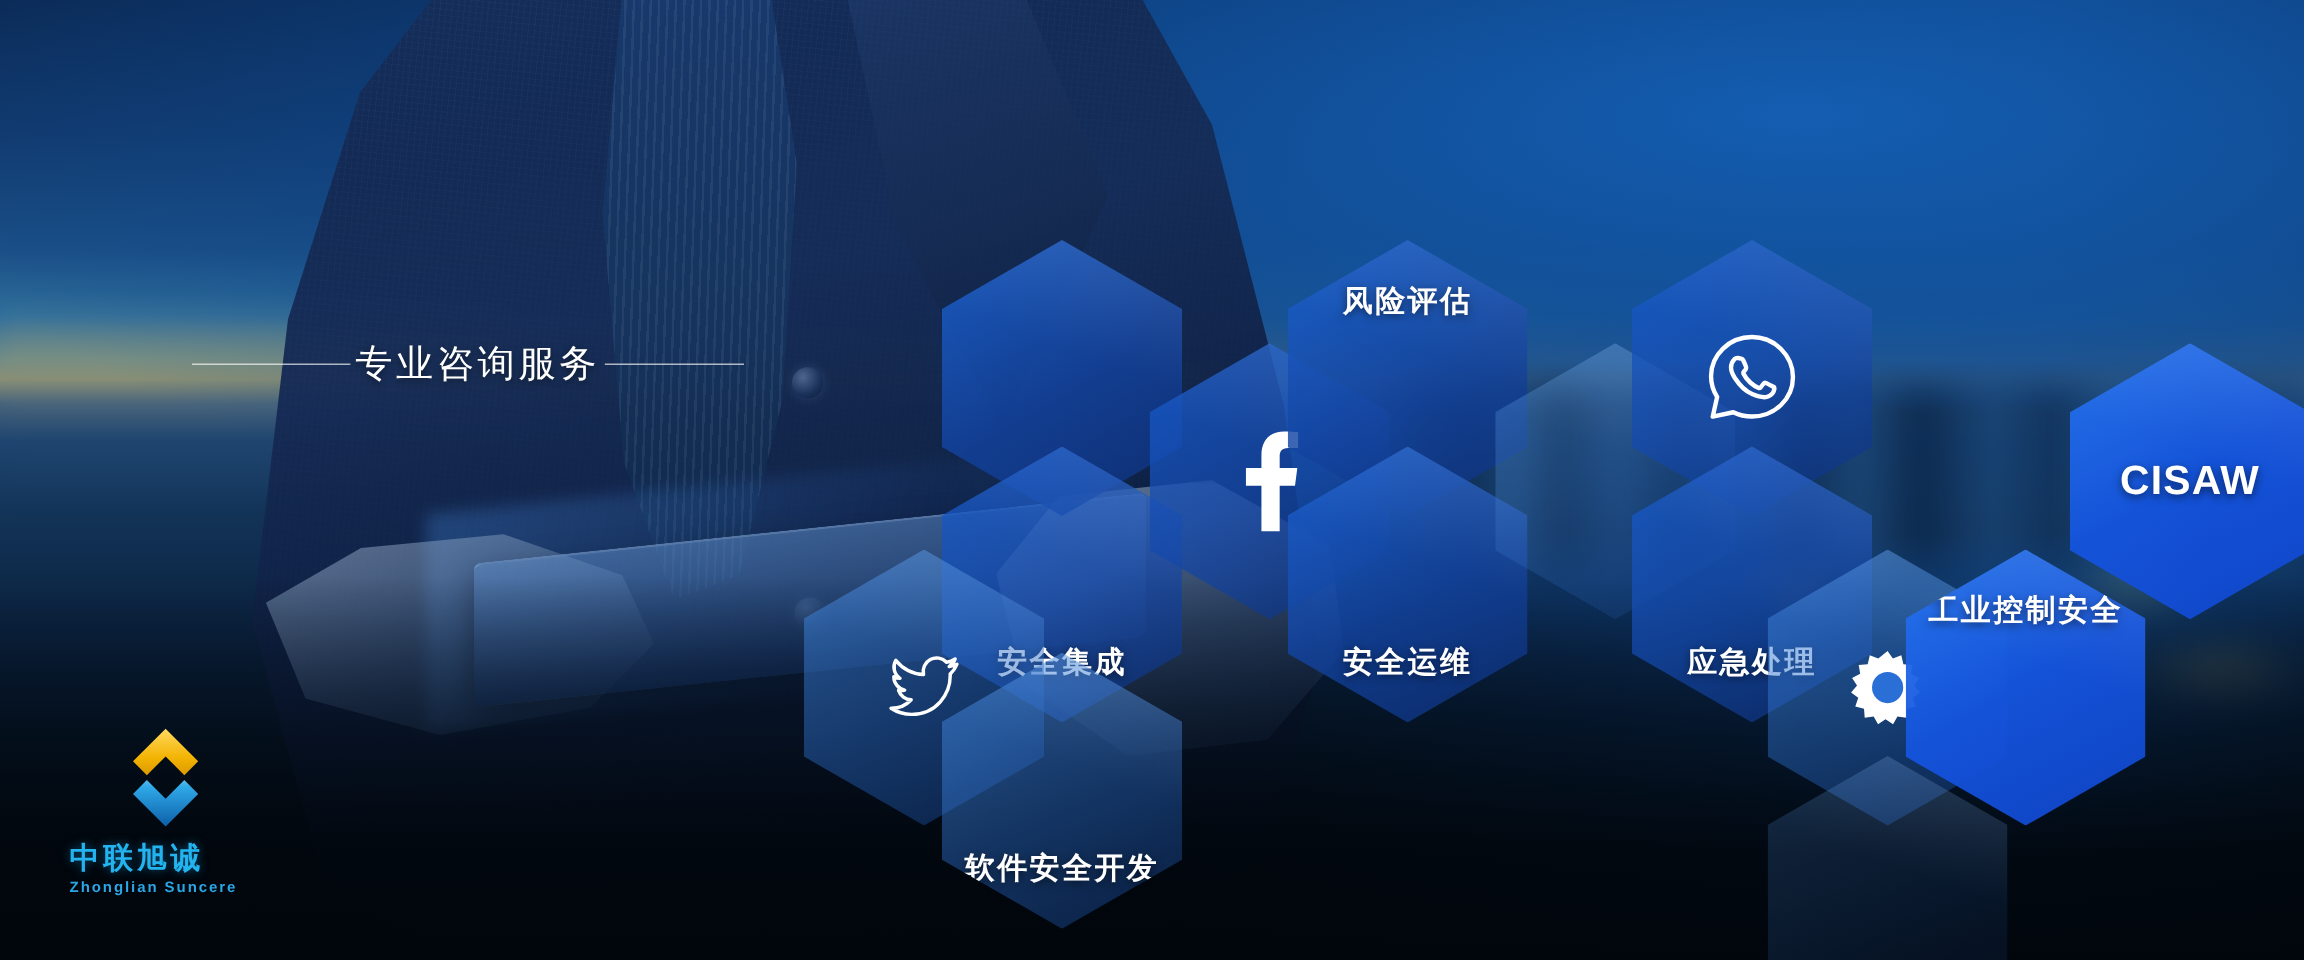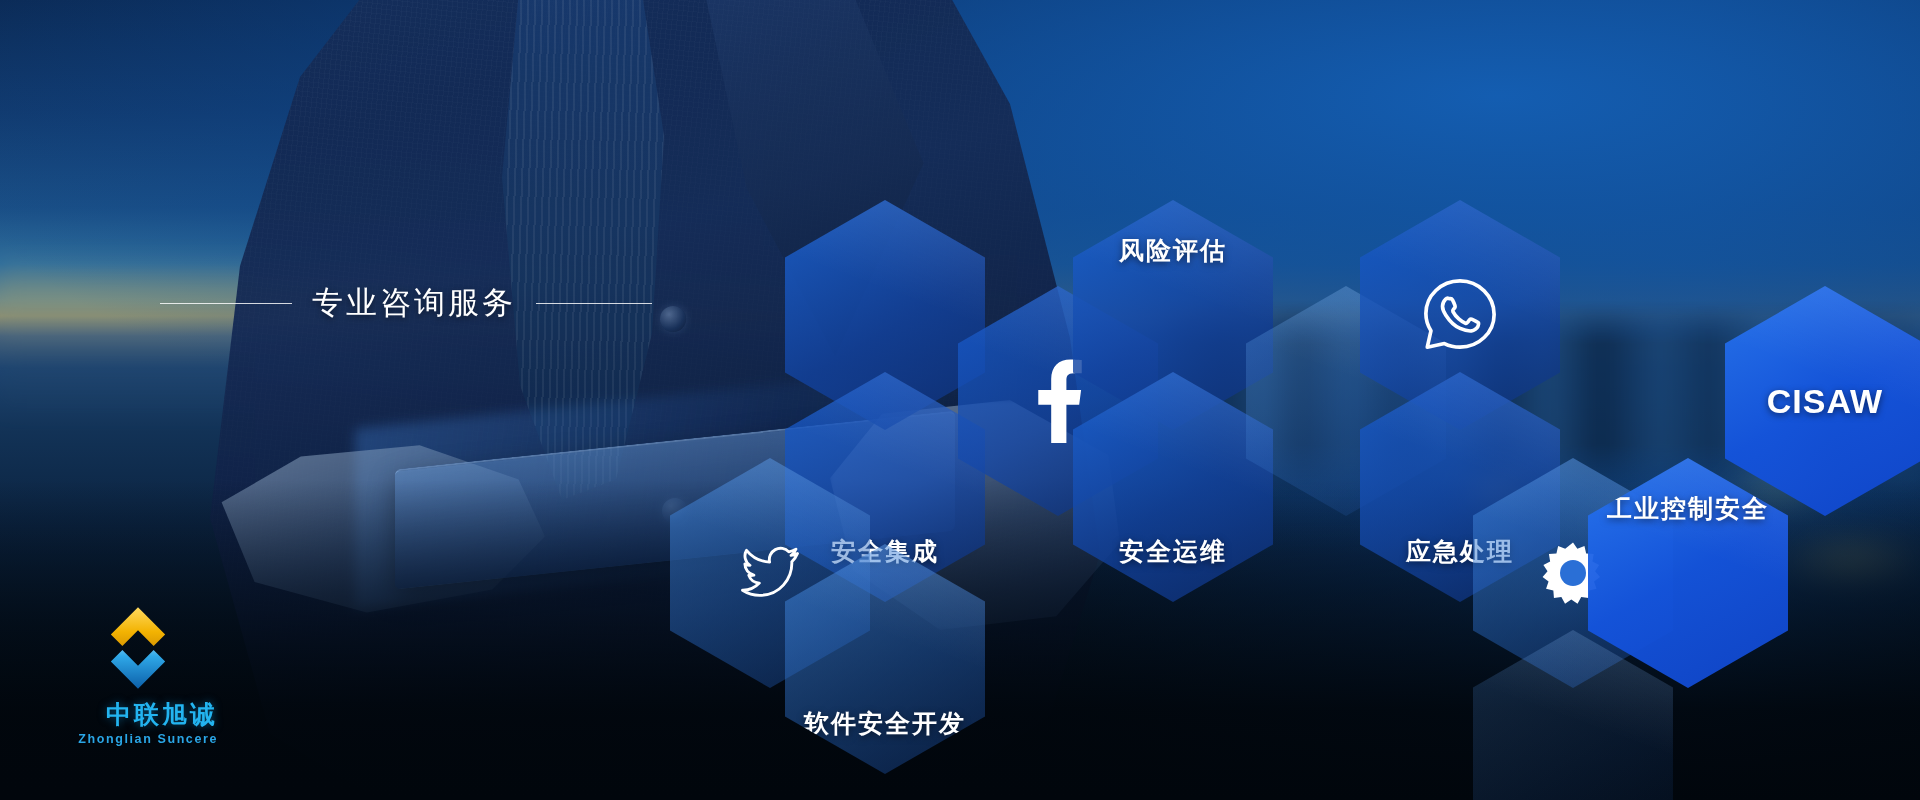--- a/index.html
+++ b/index.html
@@ -150,32 +150,32 @@
 
   
   .title{
     position:absolute;left:75px;top:118px;
     font-size:70px;font-weight:bold;color:#fff;letter-spacing:1px;
     text-shadow:0 3px 10px rgba(0,0,0,.55), 0 0 2px rgba(0,0,0,.5);
     white-space:nowrap;
   }
   .subtitle-row{
     position:absolute;left:160px;top:282px;
-    display:flex;align-items:center;gap:20px;
+    display:flex;align-items:center;gap:4px;
   }
   .rule{height:1px;background:rgba(255,255,255,.82);display:block;}
   .rule-l{width:132px;}
   .rule-r{width:116px;}
   .subtitle{
     font-size:31px;color:#fff;letter-spacing:3px;white-space:nowrap;
     text-shadow:0 2px 6px rgba(0,0,0,.5);
   }
 
   
-  .logo{position:absolute;left:58px;top:600px;width:160px;text-align:right;}
+  .logo{position:absolute;left:58px;top:600px;width:160px;text-align:left;}
   .logo-mark{width:96px;height:96px;margin:0 auto;display:block;}
   .logo-cn{
     margin-top:2px;font-size:25px;font-weight:bold;color:#23b4f0;letter-spacing:3px;
     text-shadow:0 0 8px rgba(20,150,220,.5);
   }
   .logo-en{
     margin-top:1px;font-size:12.5px;font-weight:bold;color:#2aa6e6;letter-spacing:1.6px;
   }
 
   

